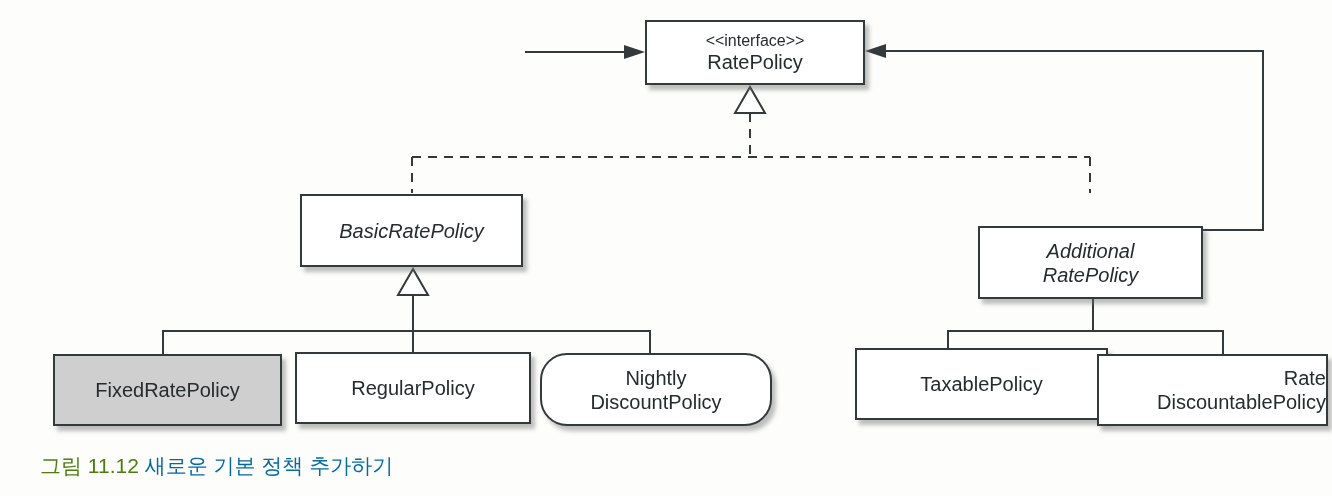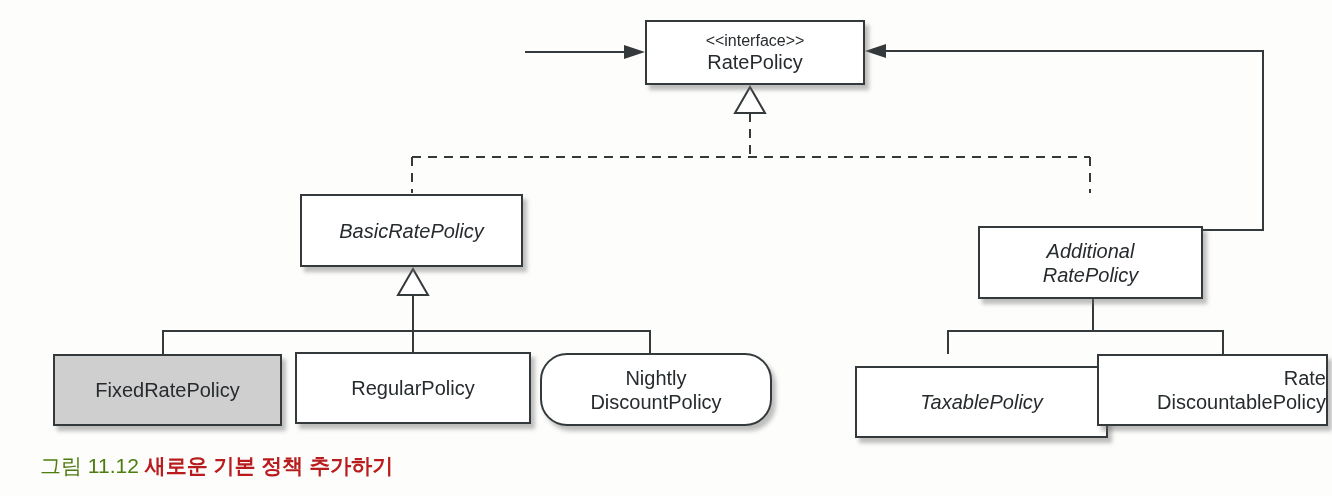--- a/index.html
+++ b/index.html
@@ -46,21 +46,21 @@
   .caption {
     position: absolute;
     left: 40px;
     top: 451px;
     font-size: 21px;
     line-height: 30px;
     color: #3a3f42;
     white-space: nowrap;
   }
   .caption .fig-label { color: #4d7c0f; }
-  .caption .fig-text { color: #b91c1c; font-weight: bold; }
+  .caption .fig-text { color: #0369a1; }
 </style>
 </head>
 <body>
 
 <div class="stage">
 
   <svg class="wires" viewBox="0 0 1332 496" xmlns="http://www.w3.org/2000/svg">
     <g stroke="#34393c" stroke-width="2" fill="none">
 
       <g>
@@ -116,21 +116,21 @@
 
   <div class="uml-box" style="left:295px; top:352px; width:236px; height:72px;">
     <span>RegularPolicy</span>
   </div>
 
   <div class="uml-box" style="left:540px; top:353px; width:232px; height:73px;border-radius:27px;">
     <span>Nightly</span>
     <span>DiscountPolicy</span>
   </div>
 
-  <div class="uml-box" style="left:855px; top:366px; width:253px; height:72px;font-style:italic;">
+  <div class="uml-box" style="left:855px; top:348px; width:253px; height:72px;">
     <span>TaxablePolicy</span>
   </div>
 
   <div class="uml-box" style="left:1097px; top:354px; width:231px; height:72px;align-items:flex-end;">
     <span>Rate</span>
     <span>DiscountablePolicy</span>
   </div>
 
   <div class="caption">
     <span class="fig-label">그림 11.12</span><span class="fig-text"> 새로운 기본 정책 추가하기</span>

